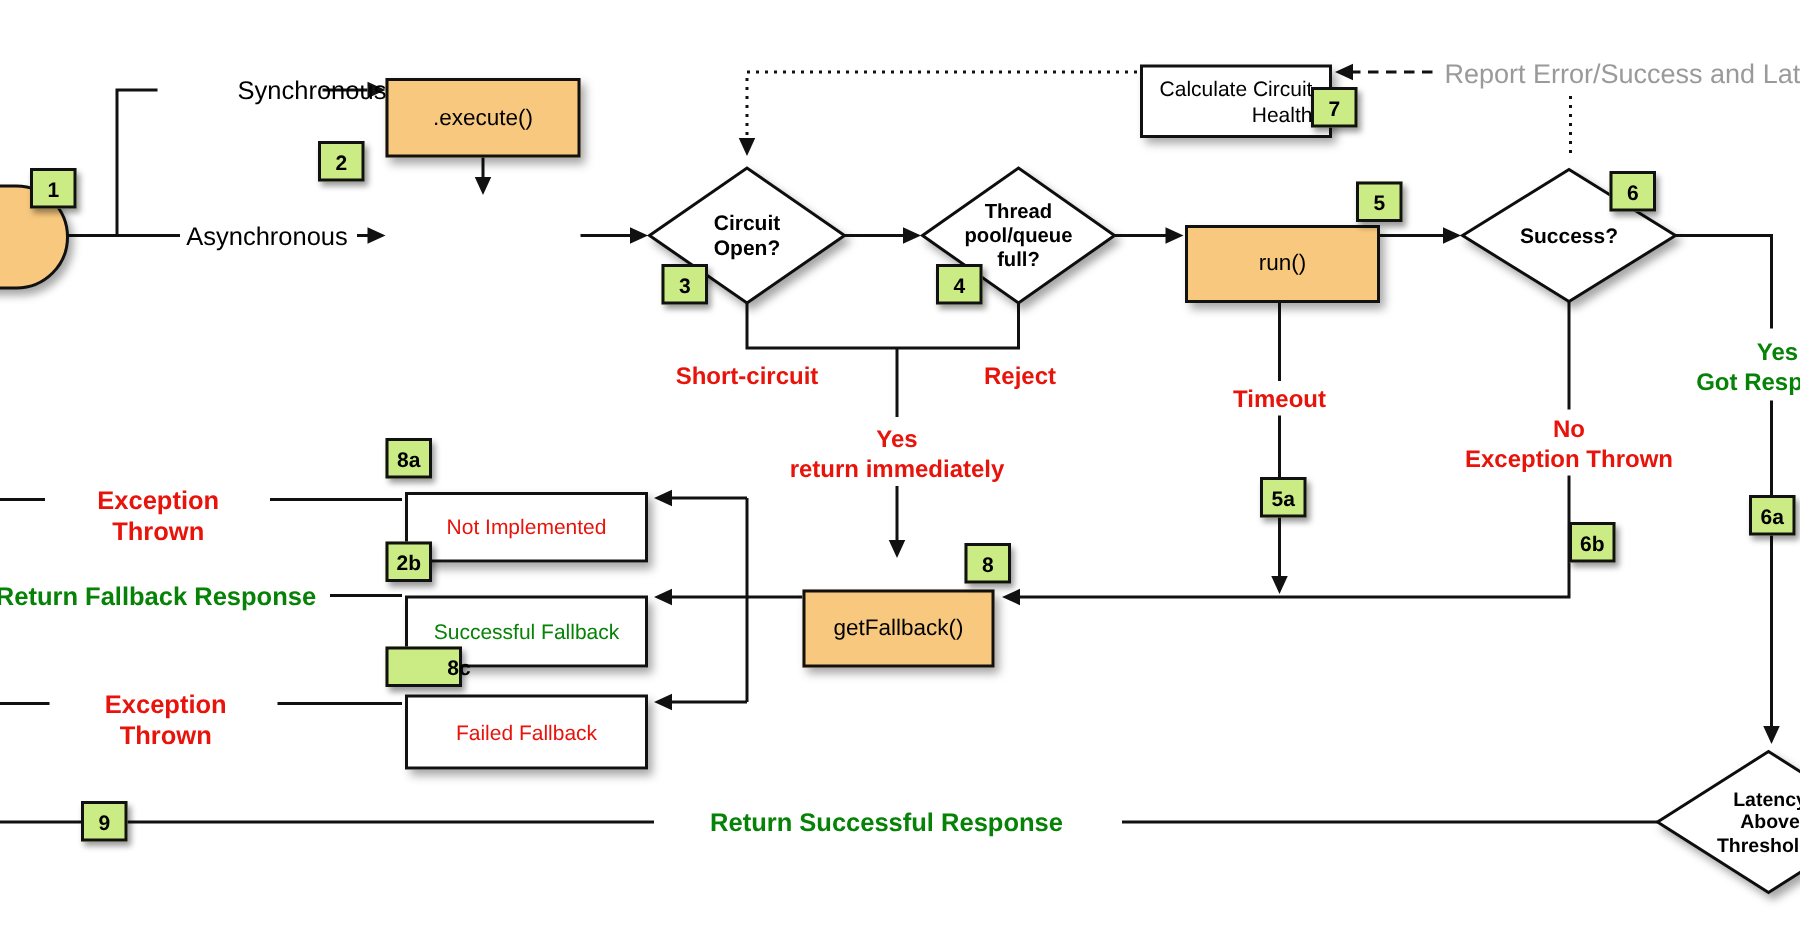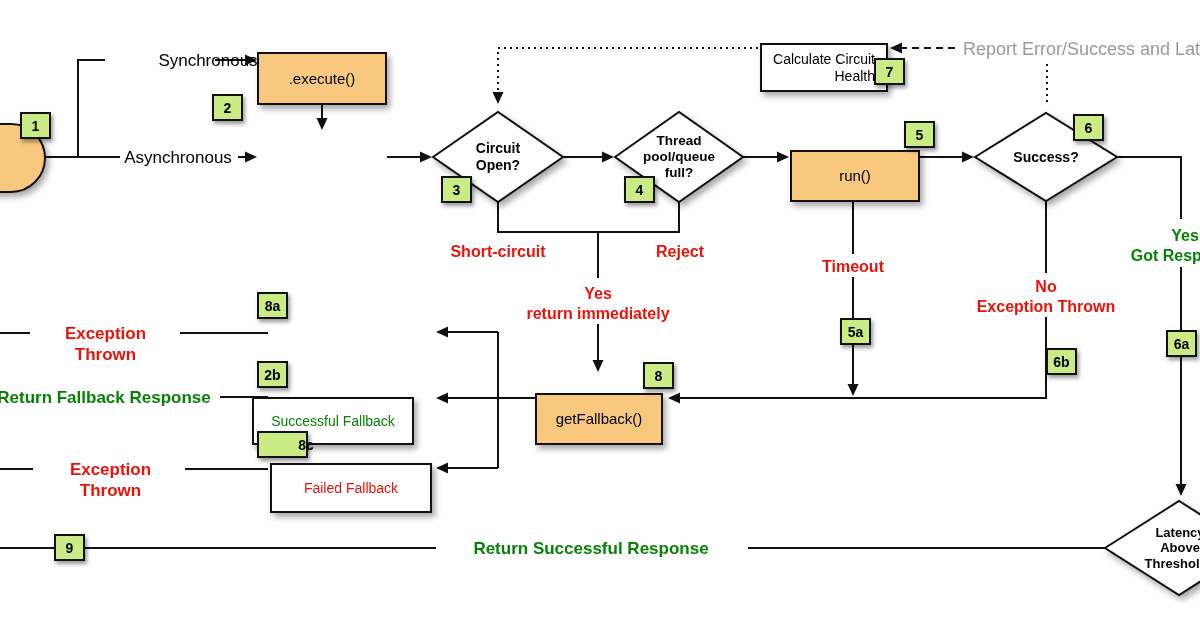--- a/index.html
+++ b/index.html
@@ -130,21 +130,22 @@
   </svg>
 
   <div class="pill" style="left:-42px;top:123px;width:88px;height:70px;"></div>
 
   <div class="obox" style="left:257px;top:32px;width:130px;height:53px;">.execute()</div>
   <div class="obox" style="left:535px;top:373px;width:128px;height:52px;">getFallback()</div>
   <div class="obox" style="left:790px;top:130px;width:130px;height:52px;">run()</div>
 
   <div class="wbox" style="left:760px;top:23px;width:128px;height:49px;font-size:14px;">Calculate Circuit
 Health</div>
-  <div class="wbox green" style="left:252px;top:377px;width:162px;height:48px;font-size:14px;">Successful Fallback</div>
+  <div class="wbox red" style="left:270px;top:308px;width:162px;height:47px;font-size:14px;">Not Implemented</div>
+  <div class="wbox green" style="left:270px;top:377px;width:162px;height:48px;font-size:14px;">Successful Fallback</div>
   <div class="wbox red" style="left:270px;top:443px;width:162px;height:50px;font-size:14px;">Failed Fallback</div>
 
   <div class="dtext" style="left:443px;top:122px;width:110px;height:70px;">Circuit
 Open?</div>
   <div class="dtext" style="left:619px;top:117px;width:120px;height:80px;font-size:13.5px;">Thread
 pool/queue
 full?</div>
   <div class="dtext" style="left:986px;top:132px;width:120px;height:50px;">Success?</div>
   <div class="dtext" style="left:1124px;top:518px;width:112px;height:60px;font-size:13px;">Latency
 Above

